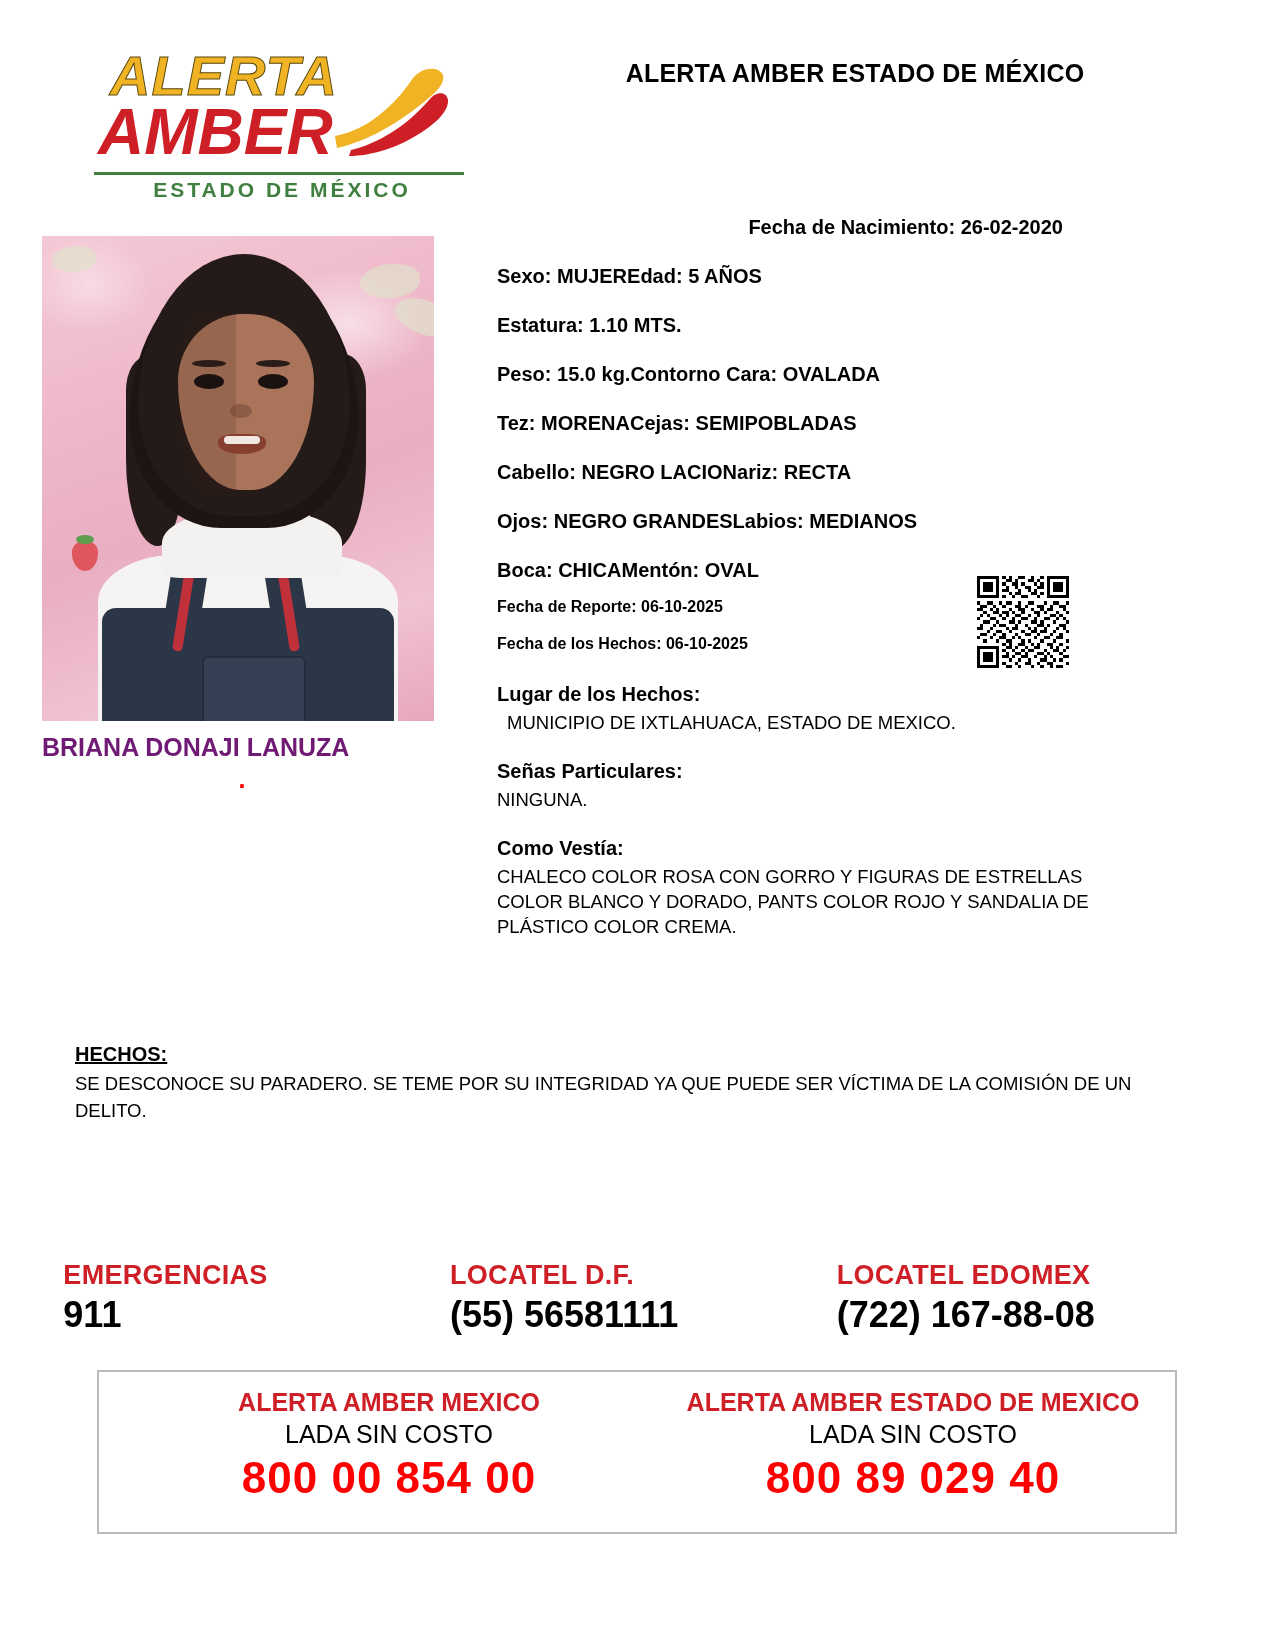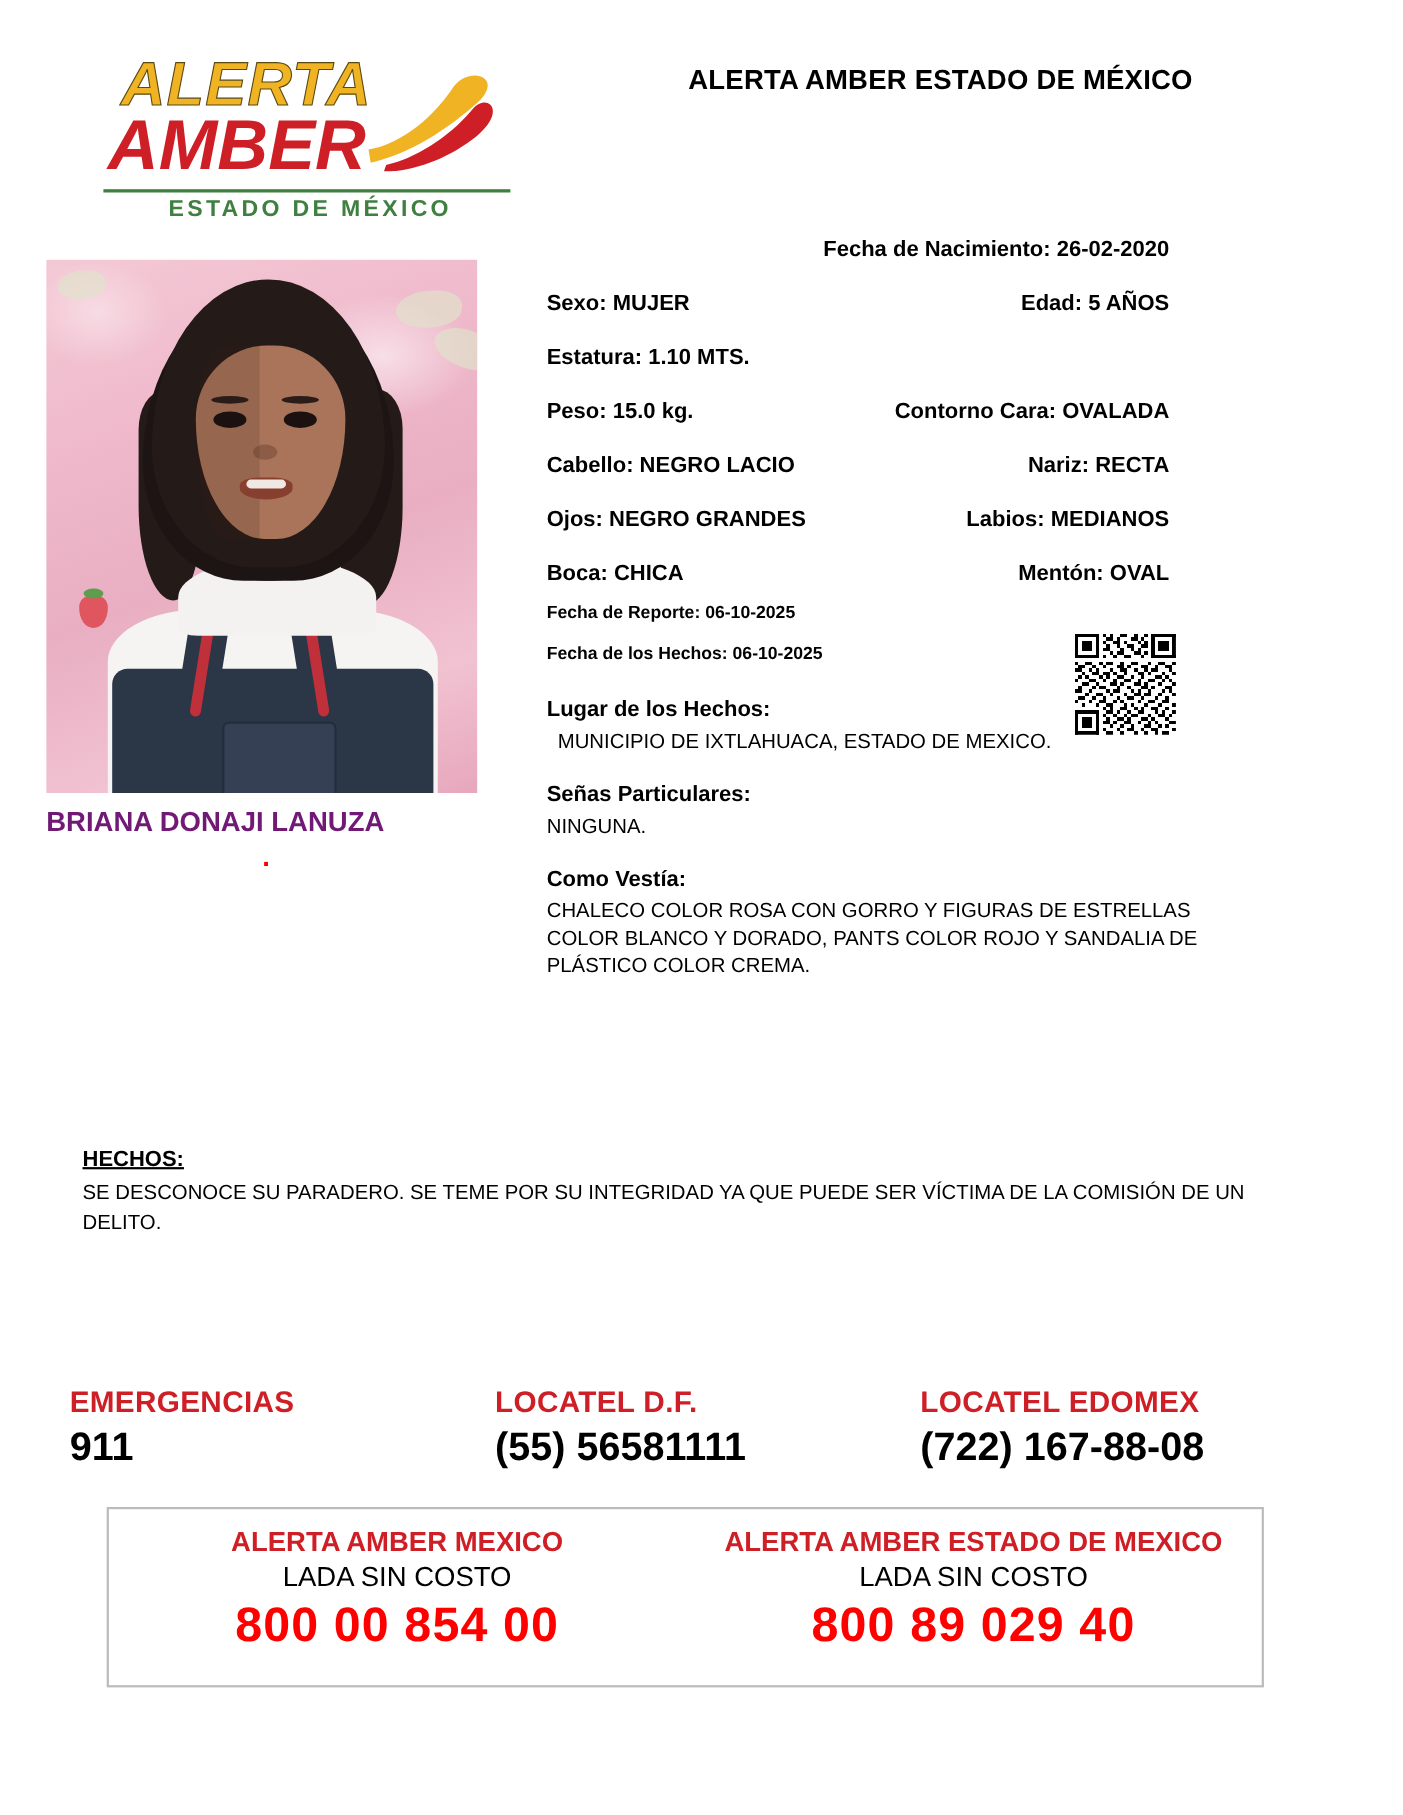--- a/index.html
+++ b/index.html
@@ -302,21 +302,21 @@
   }
   .dob-row {
     text-align: right;
     font-size: 20px;
     font-weight: bold;
     padding-right: 84px;
     line-height: 28px;
   }
   .drow {
     display: flex;
-    justify-content: space-between;
+    justify-content: flex-start;
     font-size: 20px;
     font-weight: bold;
     line-height: 28px;
     margin-top: 21px;
   }
   .drow .left { text-align: left; }
   .drow .right { text-align: right; padding-right: 84px; }
 
   .stack-row {
     font-size: 16px;
@@ -394,20 +394,21 @@
 
   
   .footer-box {
     position: absolute;
     left: 97px;
     top: 1370px;
     width: 1048px;
     height: 160px;
     border: 2px solid #bbbbbb;
     display: flex;
+    padding-left: 28px;
   }
   .footer-col {
     flex: 1;
     text-align: center;
     padding-top: 14px;
   }
   .footer-title {
     color: #cf1f26;
     font-size: 25px;
     font-weight: bold;
@@ -509,20 +510,30 @@
     <div class="left">
       <span>Peso:</span>
       <span>15.0 kg.</span>
     </div>
     <div class="right">
       <span>Contorno Cara:</span>
       <span>OVALADA</span>
     </div>
   </div>
 
+  <div class="drow">
+    <div class="left">
+      <span>Tez:</span>
+      <span>MORENA</span>
+    </div>
+    <div class="right">
+      <span>Cejas:</span>
+      <span>SEMIPOBLADAS</span>
+    </div>
+  </div>
 
   <div class="drow">
     <div class="left">
       <span>Cabello:</span>
       <span>NEGRO LACIO</span>
     </div>
     <div class="right">
       <span>Nariz:</span>
       <span>RECTA</span>
     </div>

